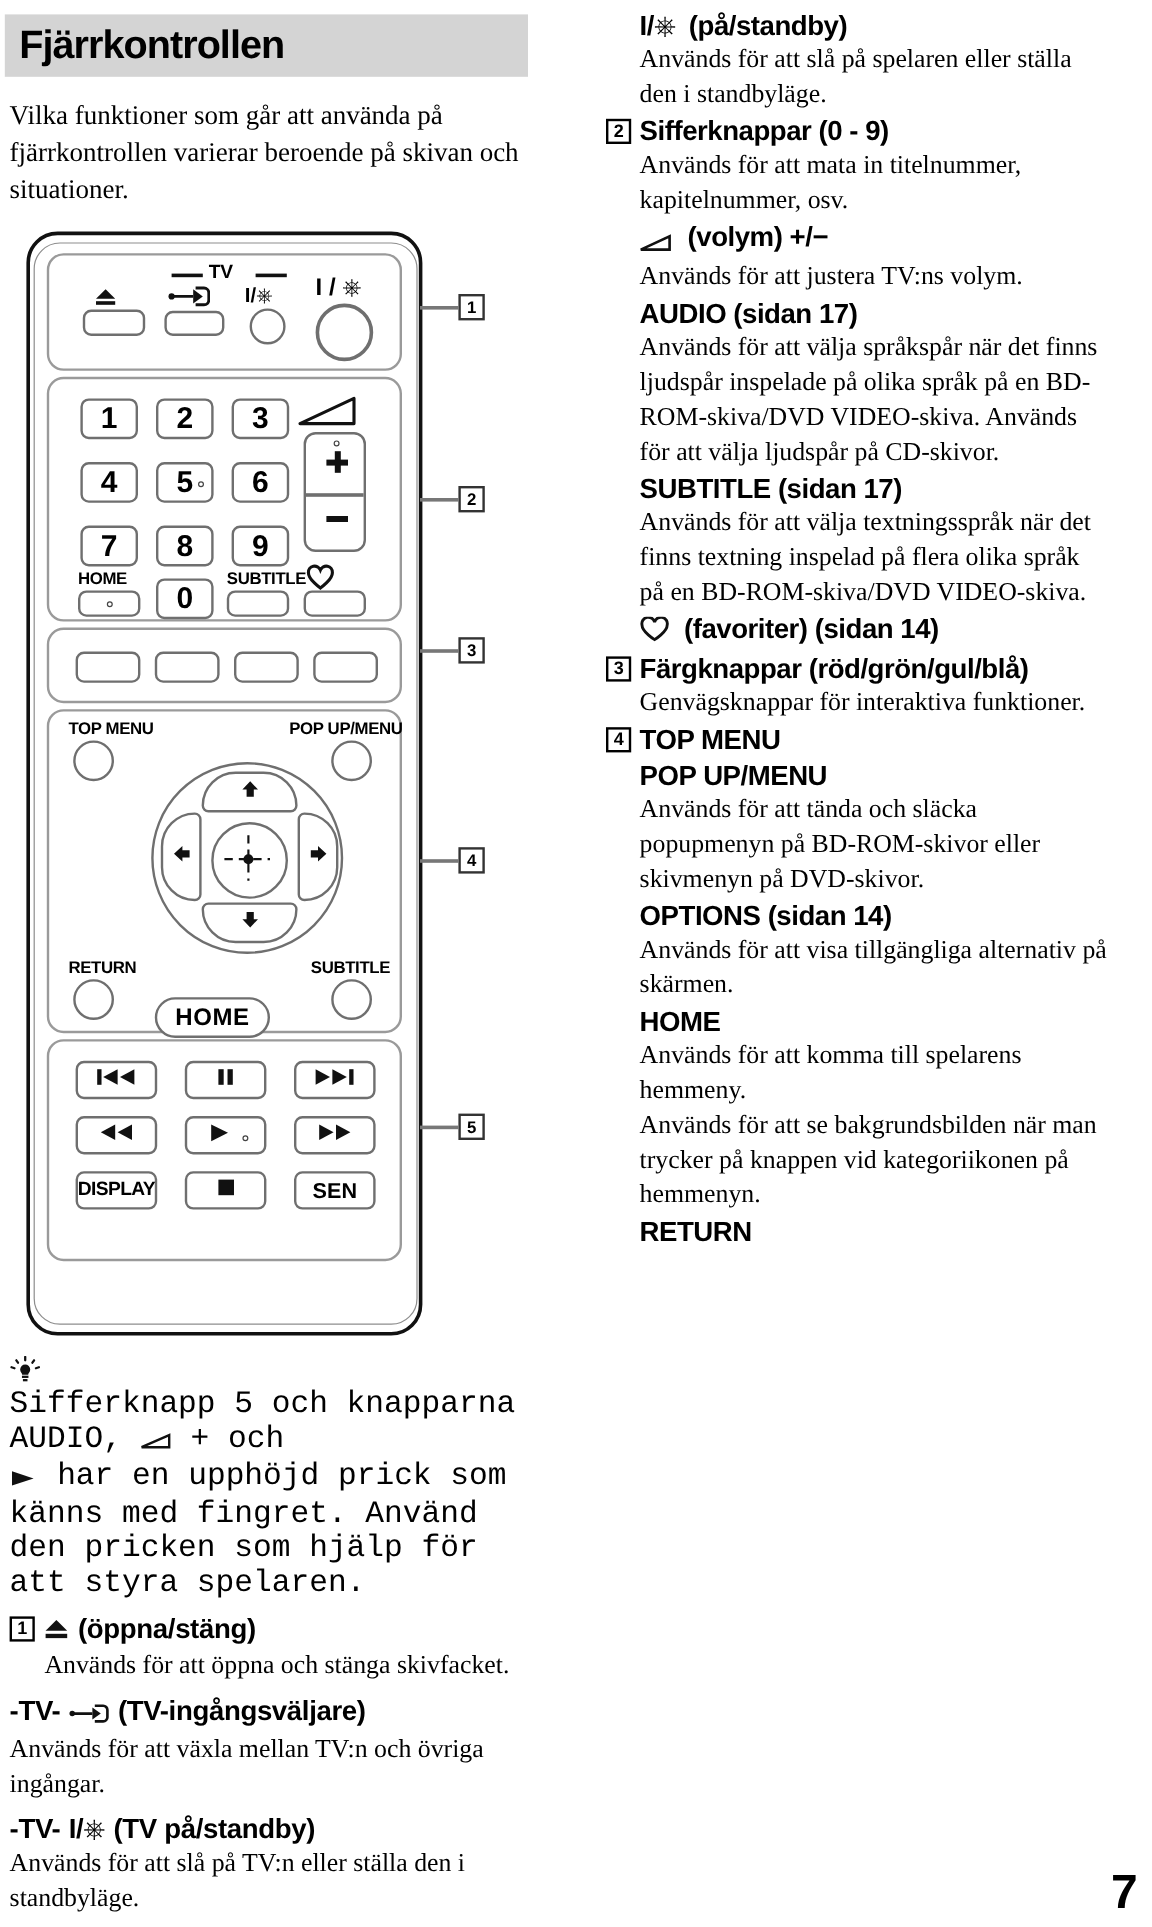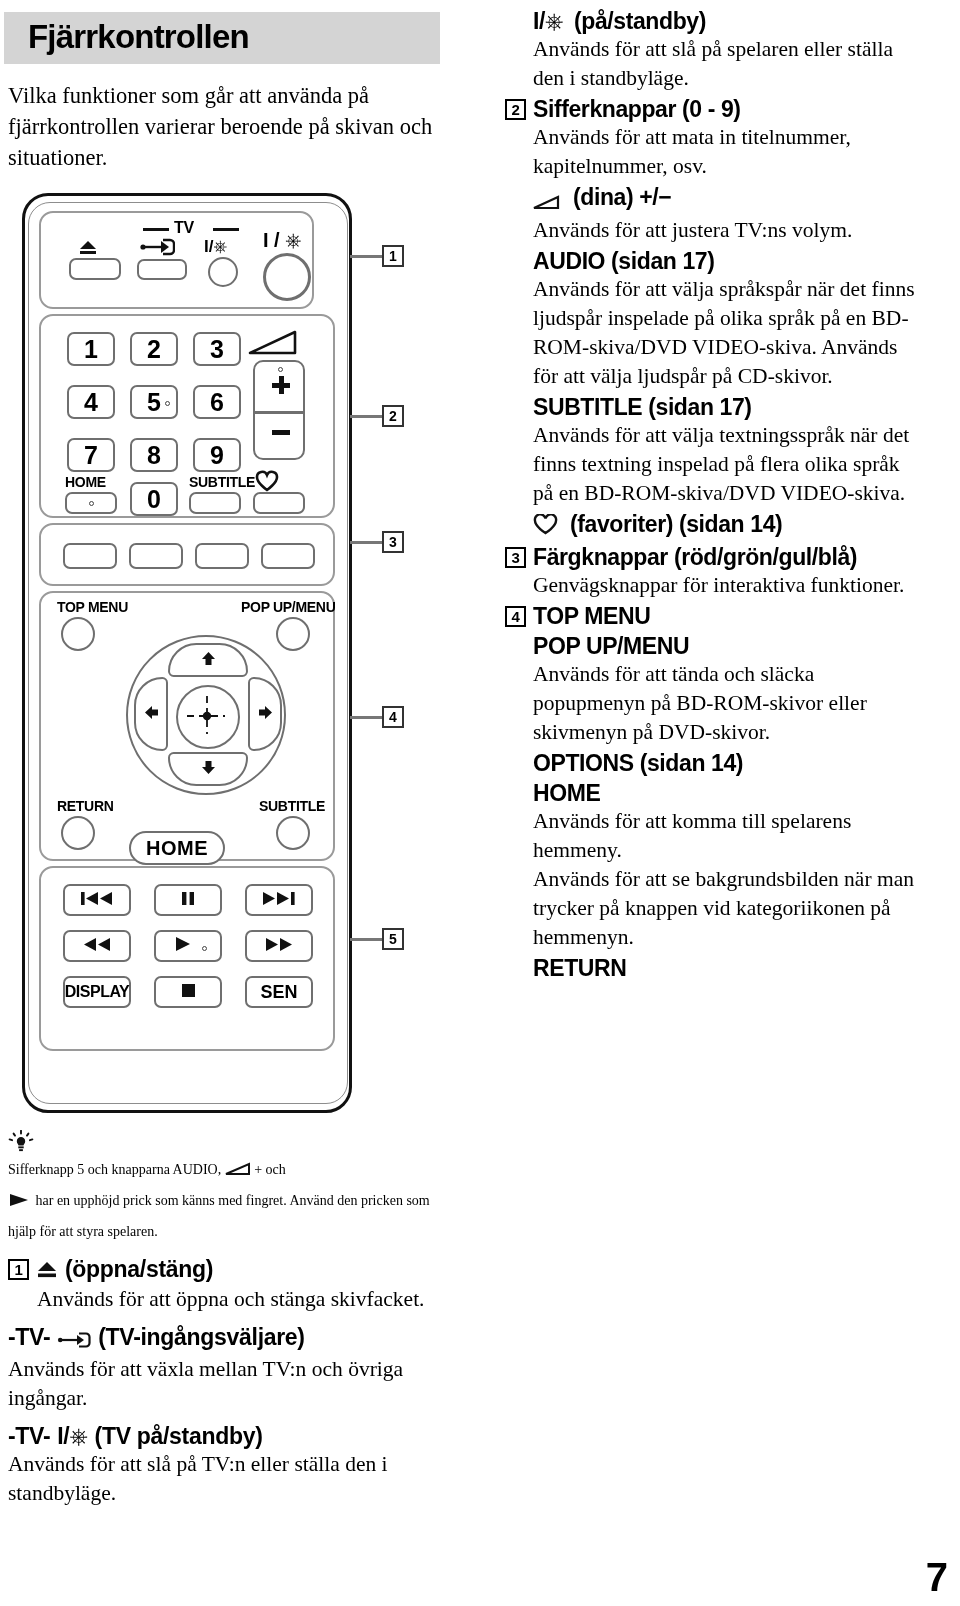--- a/index.html
+++ b/index.html
@@ -23,21 +23,21 @@
   }
 
   .title-bar {
     position: absolute;
     left: 4px; top: 12px;
     width: 436px; height: 52px;
     background: #d4d4d4;
   }
   .title-bar .title-text {
     position: absolute;
-    left: 24px; top: 50%;
+    left: 12px; top: 50%;
     transform: translateY(-52%);
     font-family: "Liberation Sans", sans-serif;
     font-weight: bold;
     font-size: 33px;
     letter-spacing: -0.8px;
     white-space: nowrap;
     font-stretch: condensed;
     transform-origin: left center;
   }
 
@@ -72,21 +72,21 @@
     border: 1.5px solid #8d8d8d;
     border-radius: 22px;
   }
 
   .panel {
     position: absolute;
     border: 2.5px solid #9a9a9a;
     border-radius: 14px;
     background: #fff;
   }
-  .p-top    { left: 14px; top: 15px;  width: 275px; height: 98px; }
+  .p-top    { left: 14px; top: 15px;  width: 296px; height: 98px; }
   .p-num    { left: 14px; top: 118px; width: 296px; height: 204px; }
   .p-color  { left: 14px; top: 327px; width: 296px; height: 63px; }
   .p-nav    { left: 14px; top: 395px; width: 296px; height: 270px; }
   .p-trans  { left: 14px; top: 670px; width: 296px; height: 185px; }
 
   .btn {
     position: absolute;
     border: 2.5px solid #6f6f6f;
     border-radius: 7px;
     background: #fff;
@@ -170,21 +170,21 @@
     position: absolute;
     left: 8px; top: 1130px;
     width: 434px;
   }
   .tip-icon {
     font-family: "Liberation Sans", sans-serif;
     font-size: 21px;
     font-weight: bold;
     line-height: 16px;
   }
-  .tiptext { font-size: 14px; line-height: 29px; }
+  .tiptext { font-size: 26px; line-height: 29px; font-family: Liberation Mono, monospace; }
 
   .entry { margin-top: 10px; }
   .entry-head {
     font-family: "Liberation Sans", sans-serif;
     font-weight: bold;
     font-size: 23px;
     display: flex;
     align-items: flex-start;
     gap: 7px;
     letter-spacing: -0.3px;
@@ -591,21 +591,21 @@
     <div class="r-body">Används för att mata in titelnummer, kapitelnummer, osv.</div>
   </div>
 
   <div class="r-entry">
     <div class="r-head indent">
       <span style="margin-right:5px;margin-top:5px;">
         <svg width="28" height="15" viewBox="0 0 28 15">
             <polygon points="1,13 25,2 25,13" fill="none" stroke="#111" stroke-width="2.2"></polygon>
           </svg>
       </span>
-      <span>(dina) +/−</span>
+      <span>(volym) +/−</span>
     </div>
     <div class="r-body">Används för att justera TV:ns volym.</div>
   </div>
 
   <div class="r-entry">
     <div class="r-head indent">
       <span>AUDIO (sidan 17)</span>
     </div>
     <div class="r-body">Används för att välja språkspår när det finns ljudspår inspelade på olika språk på en BD-ROM-skiva/DVD VIDEO-skiva. Används för att välja ljudspår på CD-skivor.</div>
   </div>
@@ -647,20 +647,21 @@
     <div class="r-head indent">
       <span>POP UP/MENU</span>
     </div>
     <div class="r-body">Används för att tända och släcka popupmenyn på BD-ROM-skivor eller skivmenyn på DVD-skivor.</div>
   </div>
 
   <div class="r-entry">
     <div class="r-head indent">
       <span>OPTIONS (sidan 14)</span>
     </div>
+    <div class="r-body">Används för att visa tillgängliga alternativ på skärmen.</div>
   </div>
 
   <div class="r-entry">
     <div class="r-head indent">
       <span>HOME</span>
     </div>
     <div class="r-body" style="white-space:pre-line;">Används för att komma till spelarens hemmeny.
 Används för att se bakgrundsbilden när man trycker på knappen vid kategoriikonen på hemmenyn.</div>
   </div>
 

